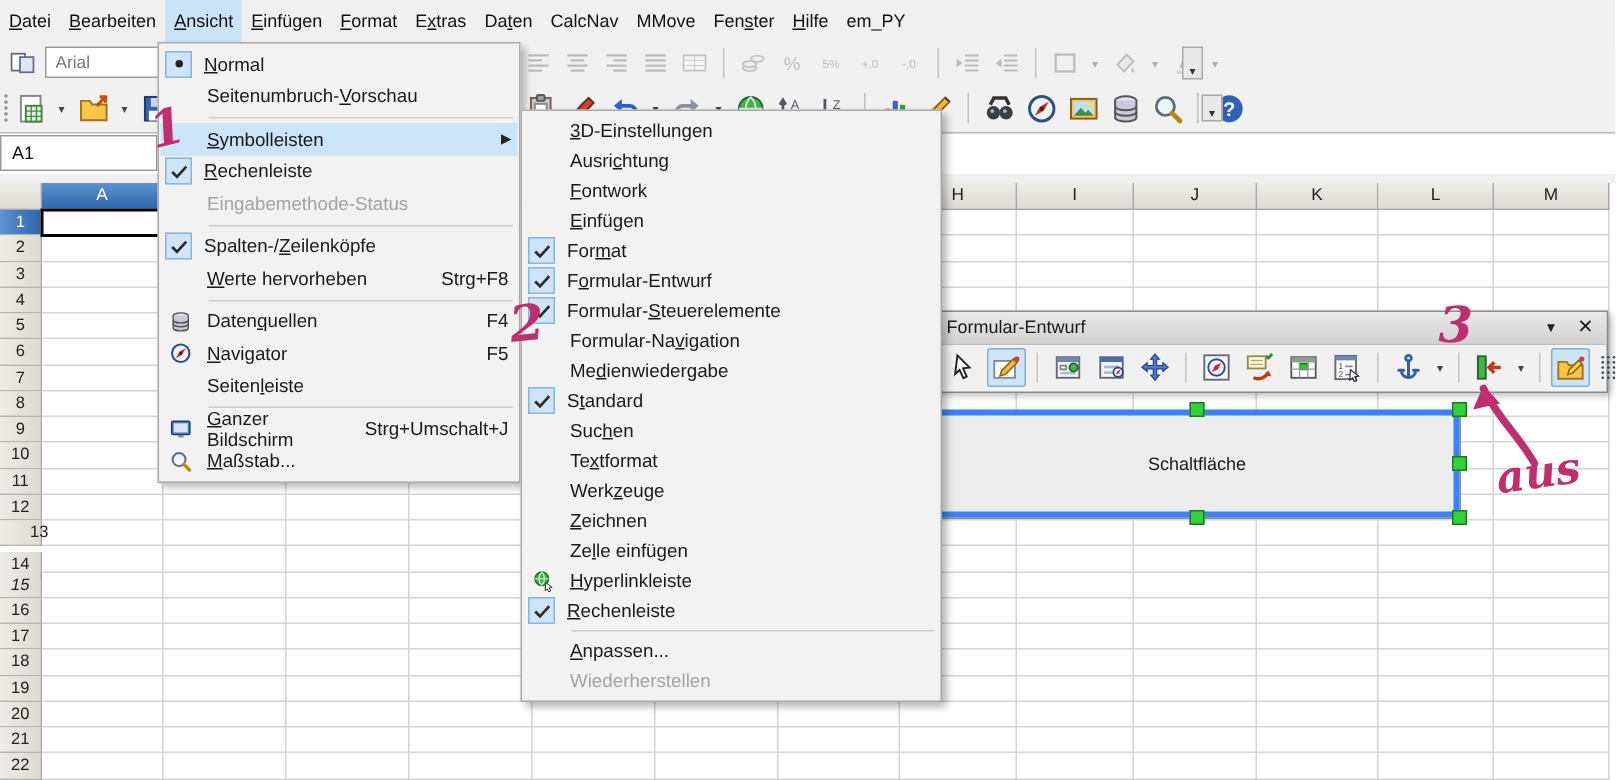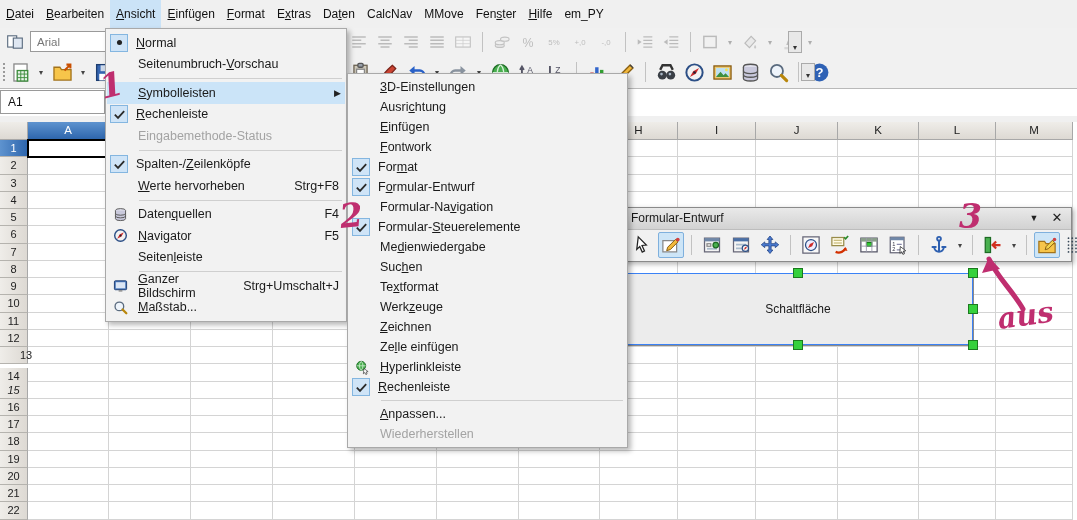--- a/index.html
+++ b/index.html
@@ -51,21 +51,21 @@
   .colhead.sel{background:linear-gradient(#5e93cf,#2e66ad);color:#fff;}
   .rowhead{position:absolute;left:0;width:28px;background:linear-gradient(90deg,#efede9,#ddd9d3);
            border-right:1px solid #a8a8a8;border-bottom:1px solid #b5b3ae;box-sizing:border-box;
            font-size:11px;color:#222;text-align:center;}
   .rowhead.sel{background:linear-gradient(90deg,#5e93cf,#2e66ad);color:#fff;}
   .vline{position:absolute;width:1px;background:#d4d4d4;}
   .hline{position:absolute;height:1px;background:#d4d4d4;left:28px;}
   #cellsel{position:absolute;border:2px solid #000;box-sizing:border-box;background:transparent;}
 
   
-  #btnctl{position:absolute;background:#ececec;border:1px solid #3b82f6;box-shadow:1px 1px 0 #8a8a8a;
+  #btnctl{position:absolute;background:#ececec;border:4px solid #3b82f6;box-shadow:1px 1px 0 #8a8a8a;
           display:flex;align-items:center;justify-content:center;font-size:12px;color:#1a1a1a;box-sizing:border-box;z-index:3;}
   .handle{position:absolute;width:10px;height:10px;background:#35d13c;border:1px solid #1c7a1f;box-sizing:border-box;z-index:4;}
   #anchorbox{position:absolute;width:25px;height:27px;background:#e2e2e2;border:1px solid #8a8a8a;
              box-sizing:border-box;display:flex;align-items:center;justify-content:center;z-index:4;}
   #anchorbox svg{width:17px;height:19px;}
 
   
   #formwin{position:absolute;left:622px;top:207px;width:450px;height:55px;background:#f1f1f1;
            border:1px solid #8a8a8a;box-shadow:2px 2px 5px rgba(0,0,0,.3);box-sizing:border-box;z-index:10;}
   #formwin-title{position:absolute;left:0;top:0;right:0;height:21px;background:linear-gradient(#e9e9e9,#d2d2d2);
@@ -690,57 +690,65 @@
       <div class="mi">
         <span class="ico"></span>
         <span class="lbl"><u>3</u>D-Einstellungen</span>
       </div>
       <div class="mi">
         <span class="ico"></span>
         <span class="lbl">Ausri<u>c</u>htung</span>
       </div>
       <div class="mi">
         <span class="ico"></span>
+        <span class="lbl"><u>F</u>ontwork</span>
+      </div>
+      <div class="mi">
+        <span class="ico"></span>
         <span class="lbl"><u>E</u>infügen</span>
       </div>
       <div class="mi">
-        <span class="ico"></span>
-        <span class="lbl"><u>F</u>ontwork</span>
-      </div>
-      <div class="mi">
         <span class="ico boxed">
           <svg viewBox="0 0 16 16">
             <path d="M3 8.2 L6.4 11.6 L13 4.4" fill="none" stroke="#2a2a2a" stroke-width="1.9"></path>
           </svg>
         </span>
         <span class="lbl">For<u>m</u>at</span>
       </div>
       <div class="mi">
         <span class="ico boxed">
           <svg viewBox="0 0 16 16">
             <path d="M3 8.2 L6.4 11.6 L13 4.4" fill="none" stroke="#2a2a2a" stroke-width="1.9"></path>
           </svg>
         </span>
         <span class="lbl">F<u>o</u>rmular-Entwurf</span>
       </div>
       <div class="mi">
+        <span class="ico boxed">
+          <svg viewBox="0 0 16 16">
+            <path d="M3 8.2 L6.4 11.6 L13 4.4" fill="none" stroke="#2a2a2a" stroke-width="1.9"></path>
+          </svg>
+        </span>
+        <span class="lbl">Formular-<u>S</u>teuerelemente</span>
+      </div>
+      <div class="mi">
         <span class="ico"></span>
         <span class="lbl">Formular-Na<u>v</u>igation</span>
       </div>
       <div class="mi">
+        <span class="ico"></span>
+        <span class="lbl">Me<u>d</u>ienwiedergabe</span>
+      </div>
+      <div class="mi">
         <span class="ico boxed">
           <svg viewBox="0 0 16 16">
             <path d="M3 8.2 L6.4 11.6 L13 4.4" fill="none" stroke="#2a2a2a" stroke-width="1.9"></path>
           </svg>
         </span>
-        <span class="lbl">Formular-<u>S</u>teuerelemente</span>
-      </div>
-      <div class="mi">
-        <span class="ico"></span>
-        <span class="lbl">Me<u>d</u>ienwiedergabe</span>
+        <span class="lbl">S<u>t</u>andard</span>
       </div>
       <div class="mi">
         <span class="ico"></span>
         <span class="lbl">Suc<u>h</u>en</span>
       </div>
       <div class="mi">
         <span class="ico"></span>
         <span class="lbl">Te<u>x</u>tformat</span>
       </div>
       <div class="mi">

